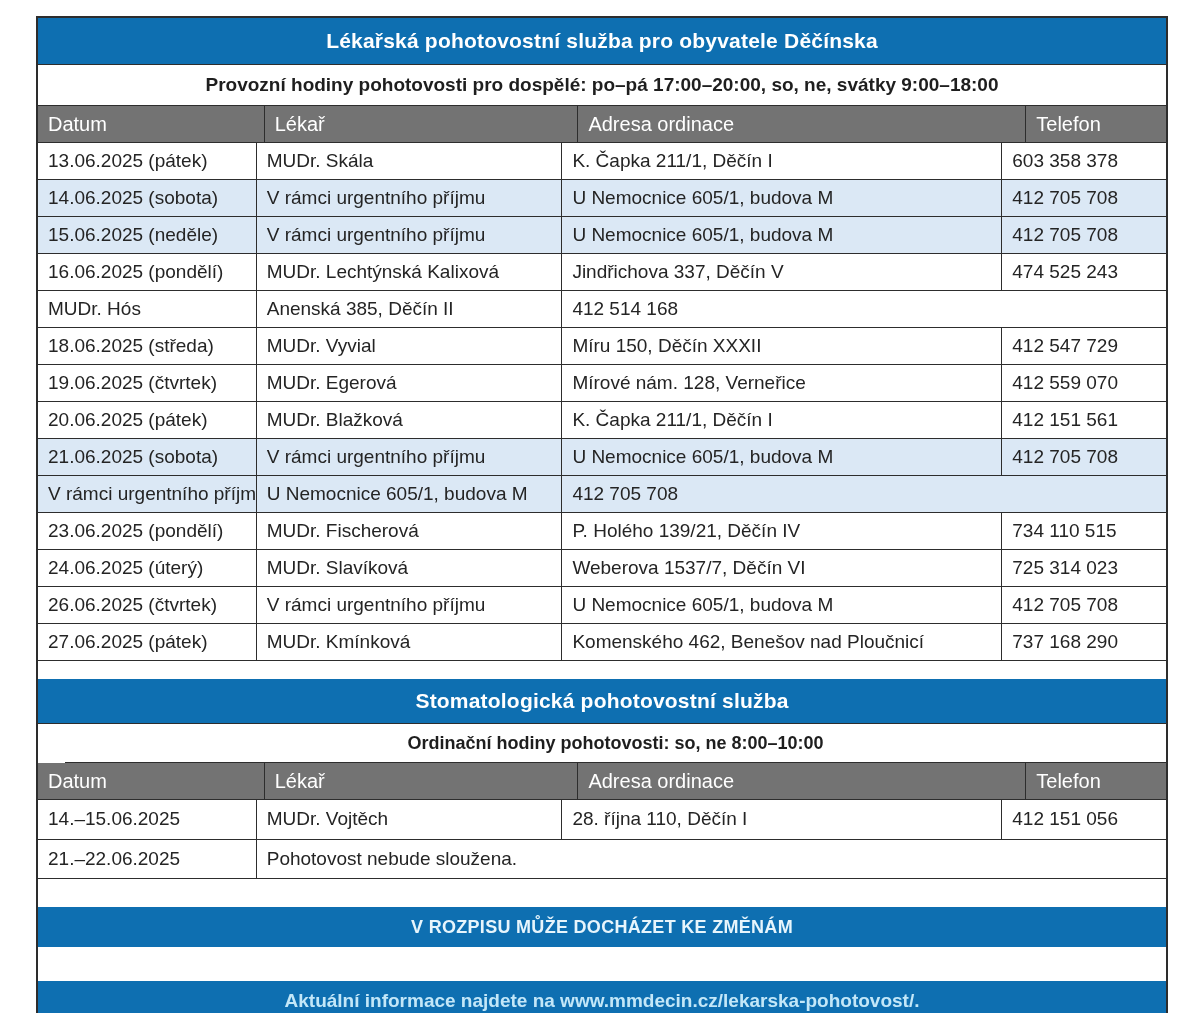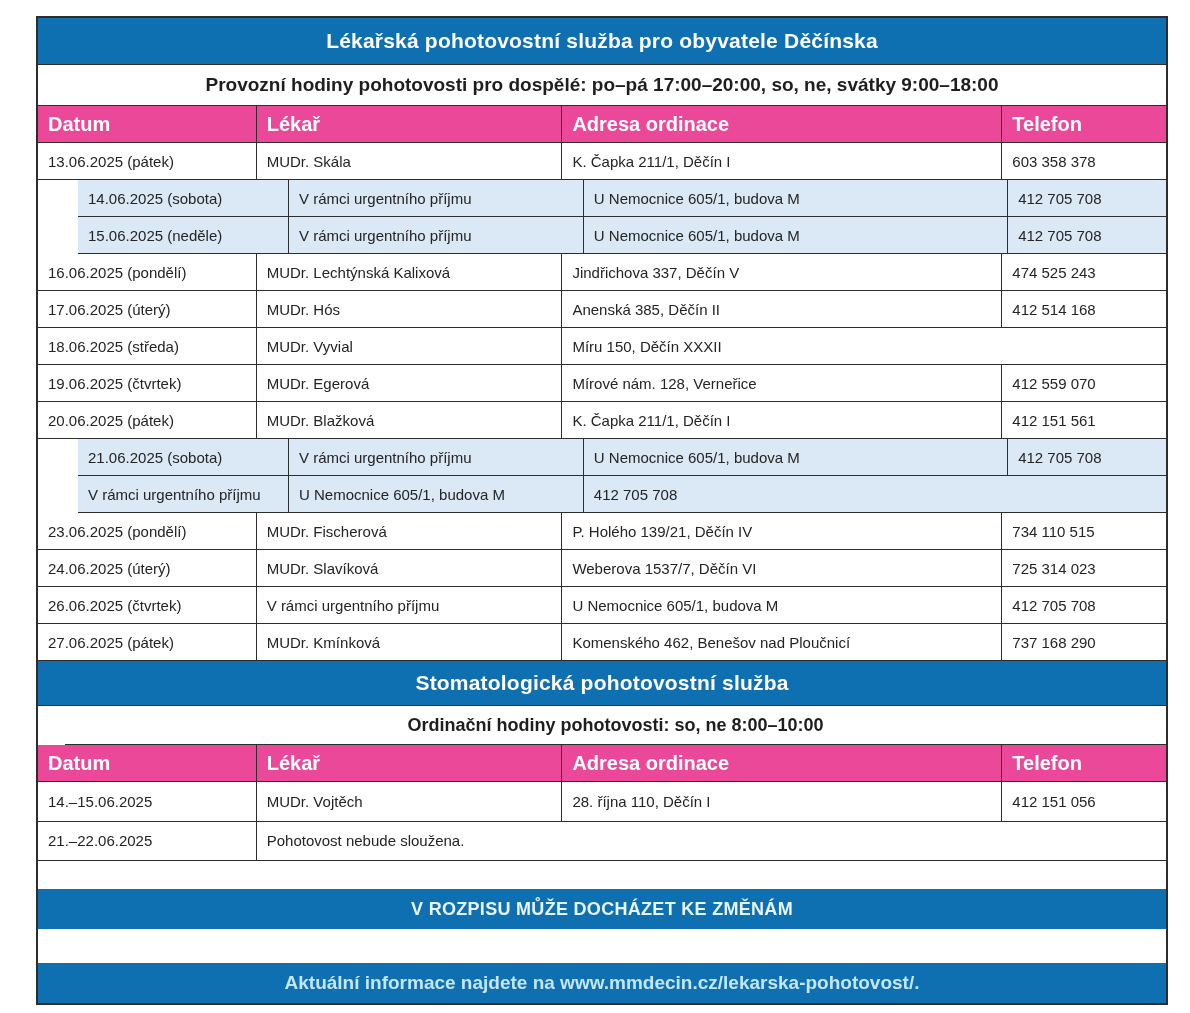--- a/index.html
+++ b/index.html
@@ -26,60 +26,61 @@
     background: #0e6fb1;
     color: #ffffff;
     font-weight: 700;
     font-size: 21px;
     display: flex;
     align-items: center;
     justify-content: center;
     border-bottom: 1.5px solid #2d2d2d;
     letter-spacing: 0.2px;
   }
-  .title-bar.small { height: 44px; }
+  .title-bar.small { height: 44px; margin-top: 18px; }
   .subtitle {
     height: 40px;
     background: #ffffff;
     color: #1e1e1e;
     font-weight: 700;
     font-size: 19px;
     display: flex;
     align-items: center;
     justify-content: center;
     border-bottom: 1.5px solid #2d2d2d;
   }
   .subtitle.small { height: 38px; font-size: 18px; margin-left: 27px; }
   .thead, .tr {
     display: grid;
     grid-template-columns: 19.3% 27.1% 39% 14.6%;
     align-items: stretch;
     border-bottom: 1.5px solid #2d2d2d;
   }
   .tr.merged { grid-template-columns: 19.3% 1fr; }
   .thead {
-    background: #ec4899;
+    background: #737373;
     color: #ffffff;
-    font-weight: 700;
+    font-weight: 400;
     font-size: 20px;
+    gap: 8px;
   }
   .thead .th {
     height: 36px;
     display: flex;
     align-items: center;
     padding-left: 10px;
     box-sizing: border-box;
   }
   .th + .th, .td + .td { border-left: 1.5px solid #2d2d2d; }
   .tr {
     background: #ffffff;
     color: #242424;
-    font-size: 15px;
-  }
-  .tr.hl { background: #dbe8f5; margin-left: 40px; }
+    font-size: 19px;
+  }
+  .tr.hl { background: #dbe8f5; }
   .tr .td {
     height: 36px;
     display: flex;
     align-items: center;
     padding-left: 10px;
     box-sizing: border-box;
     white-space: nowrap;
     overflow: hidden;
   }
   .dental .tr .td { height: 38.5px; text-align: center; }
@@ -129,29 +130,29 @@
     <div class="td">U Nemocnice 605/1, budova M</div>
     <div class="td">412 705 708</div>
   </div>
         <div class="tr">
     <div class="td">16.06.2025 (pondělí)</div>
     <div class="td">MUDr. Lechtýnská Kalixová</div>
     <div class="td">Jindřichova 337, Děčín V</div>
     <div class="td">474 525 243</div>
   </div>
         <div class="tr">
-    <div class="td">17.06.2025 (úterý)</div>
     <div class="td">MUDr. Hós</div>
     <div class="td">Anenská 385, Děčín II</div>
     <div class="td">412 514 168</div>
   </div>
         <div class="tr">
     <div class="td">18.06.2025 (středa)</div>
     <div class="td">MUDr. Vyvial</div>
     <div class="td">Míru 150, Děčín XXXII</div>
+    <div class="td">412 547 729</div>
   </div>
         <div class="tr">
     <div class="td">19.06.2025 (čtvrtek)</div>
     <div class="td">MUDr. Egerová</div>
     <div class="td">Mírové nám. 128, Verneřice</div>
     <div class="td">412 559 070</div>
   </div>
         <div class="tr">
     <div class="td">20.06.2025 (pátek)</div>
     <div class="td">MUDr. Blažková</div>

